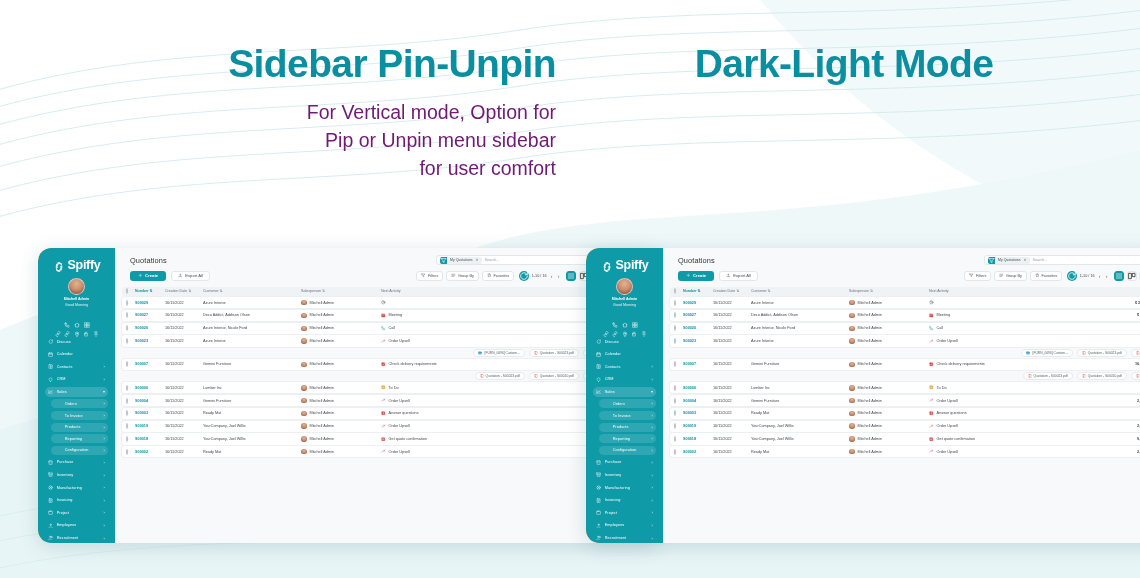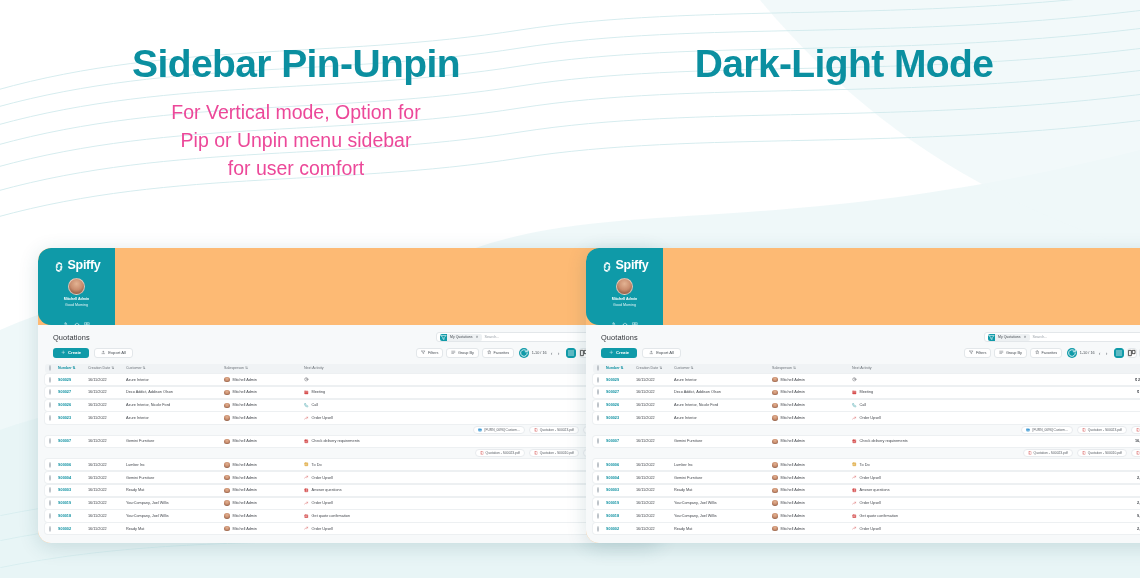--- a/index.html
+++ b/index.html
@@ -7,49 +7,48 @@
   body {
     font-family: "Liberation Sans", sans-serif;
     background:#ffffff;
     position:relative;
   }
   .bg-waves { position:absolute; inset:0; z-index:0; pointer-events:none; }
 
   
   .headings { position:absolute; top:0; left:0; width:1140px; z-index:3; }
   .col { position:absolute; top:44px; width:520px; text-align:center; }
-  .col.left  { left:36px; }
+  .col.left  { left:36px;text-align:right; }
   .col.right { left:584px; }
   .h-title {
     color:#0b8fa0;
     font-size:39px;
     font-weight:bold;
     letter-spacing:-0.6px;
     line-height:1.05;
   }
   .h-sub {
     margin-top:13px;
-    color:#ec4899;
+    color:#701a75;
     font-size:19.5px;
     line-height:1.44;
   }
 
   
   .shot {
     position:absolute;
     top:248px;
     width:622px;
     height:295px;
     background:#fdba74;
     border-radius:13px;
     box-shadow:0 4px 20px rgba(20,80,95,.16);
     overflow:hidden;
     z-index:2;
     display:flex;
-    flex-direction:column;
   }
   .shot.left  { left:38px; }
   .shot.right { left:586px; }
 
   
   .sb {
     width:77px; flex:0 0 77px;
     background:#0f9aa8;
     border-radius:13px 0 0 13px;
     padding:7px 4px 0 4px;

